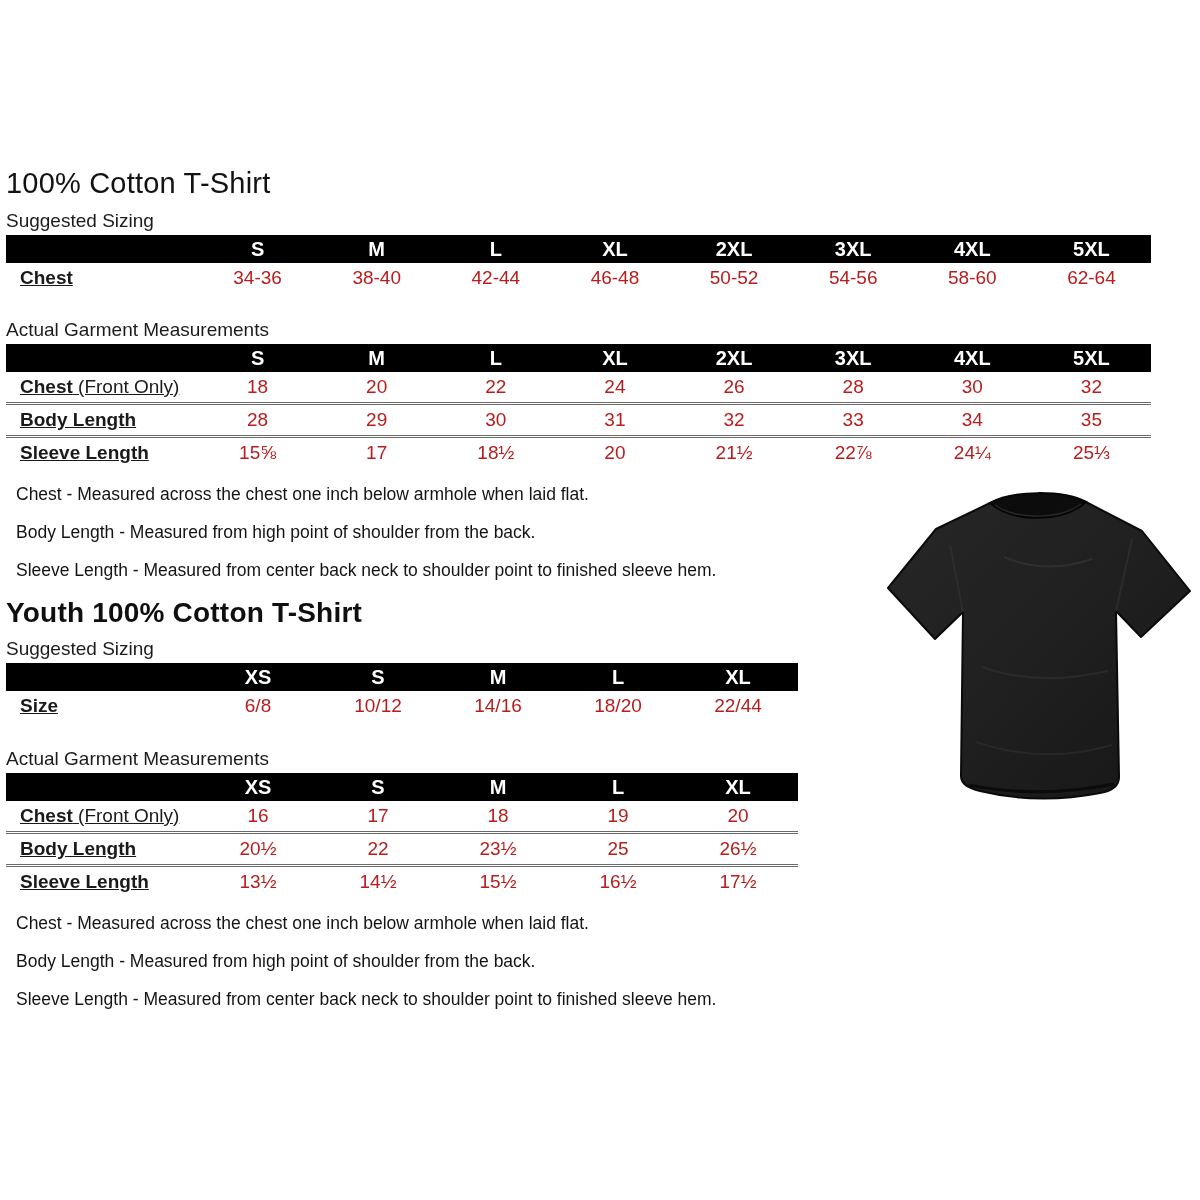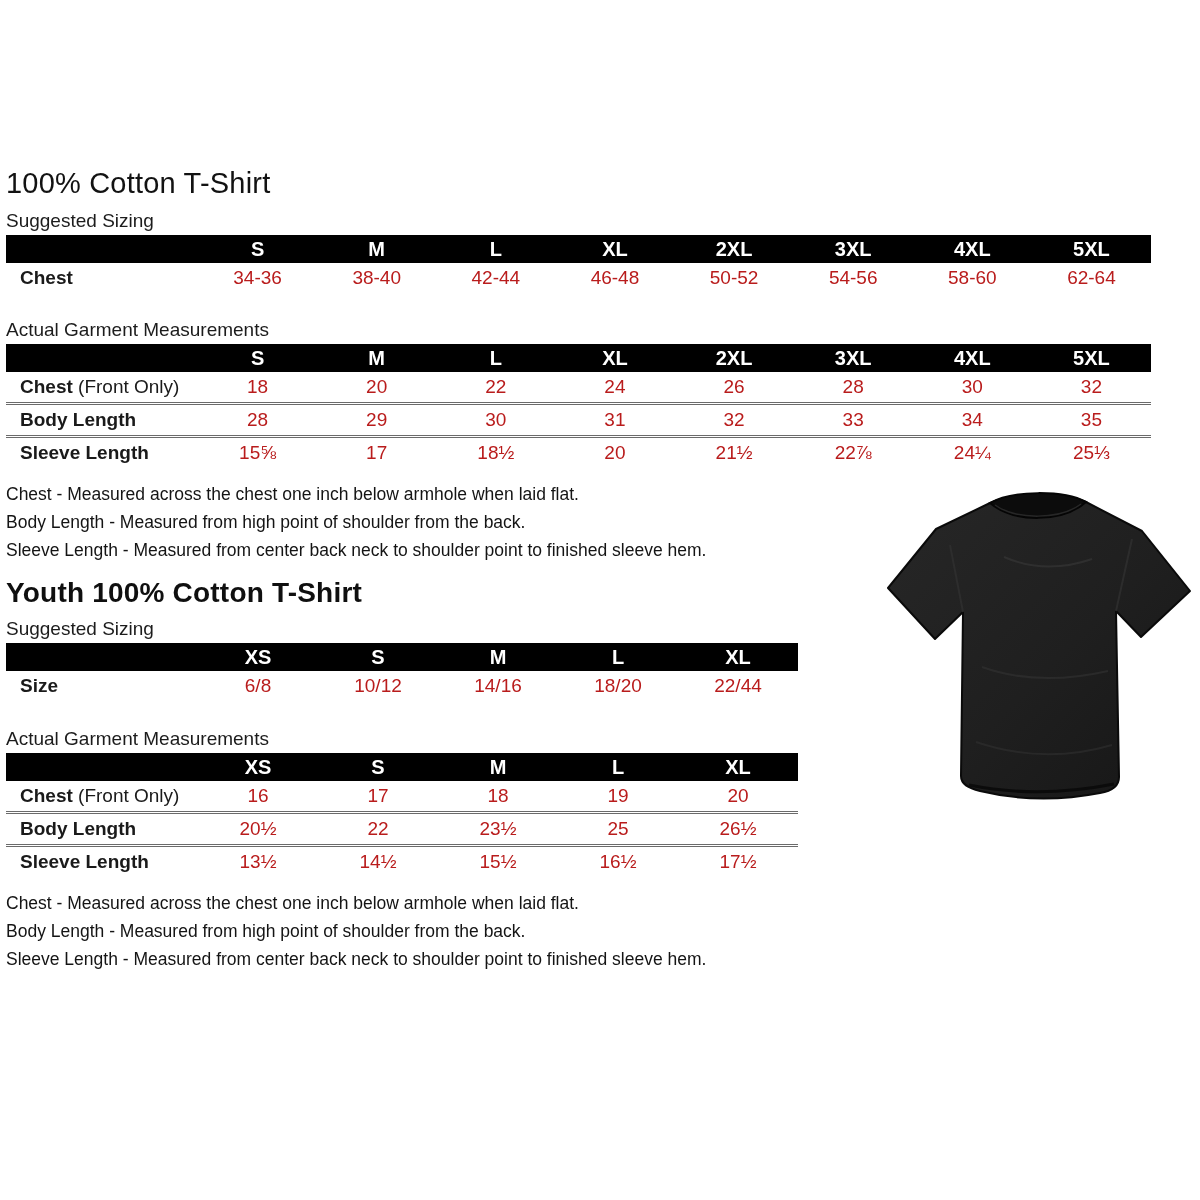--- a/index.html
+++ b/index.html
@@ -26,27 +26,28 @@
   table{border-collapse:collapse;table-layout:fixed;}
   table.adult{width:1145px;}
   table.youth{width:792px;}
   thead th{
     background:#000;color:#fff;font-weight:bold;font-size:20px;height:28px;
     text-align:center;padding:0;
   }
   tbody th{
     text-align:left;font-weight:bold;font-size:19px;padding:3px 0 3px 14px;height:24px;
     white-space:nowrap;
+    text-decoration:underline;
   }
   tbody th .sfx{font-weight:400;text-align:right;}
   tbody td{text-align:center;font-size:19px;color:#b91c1c;padding:3px 0;height:24px;}
   table.meas tbody tr + tr{border-top:3px double #6b6b6b;}
 
   .notes{margin-top:12px;}
-  .notes p{margin:0;font-size:17.5px;line-height:28px;color:#141414;}
+  .notes p{margin:10px;font-size:17.5px;line-height:28px;color:#141414;}
 
   .youth-title{font-size:28px;font-weight:bold;margin:13px 4px 2px 0;color:#0f0f0f;letter-spacing:0.2px;}
 
   .tshirt-wrap{position:absolute;left:886px;top:486px;width:306px;height:322px;}
   .tshirt-wrap svg{width:100%;height:100%;display:block;}
 </style>
 </head>
 <body>
 
 <div class="content">

